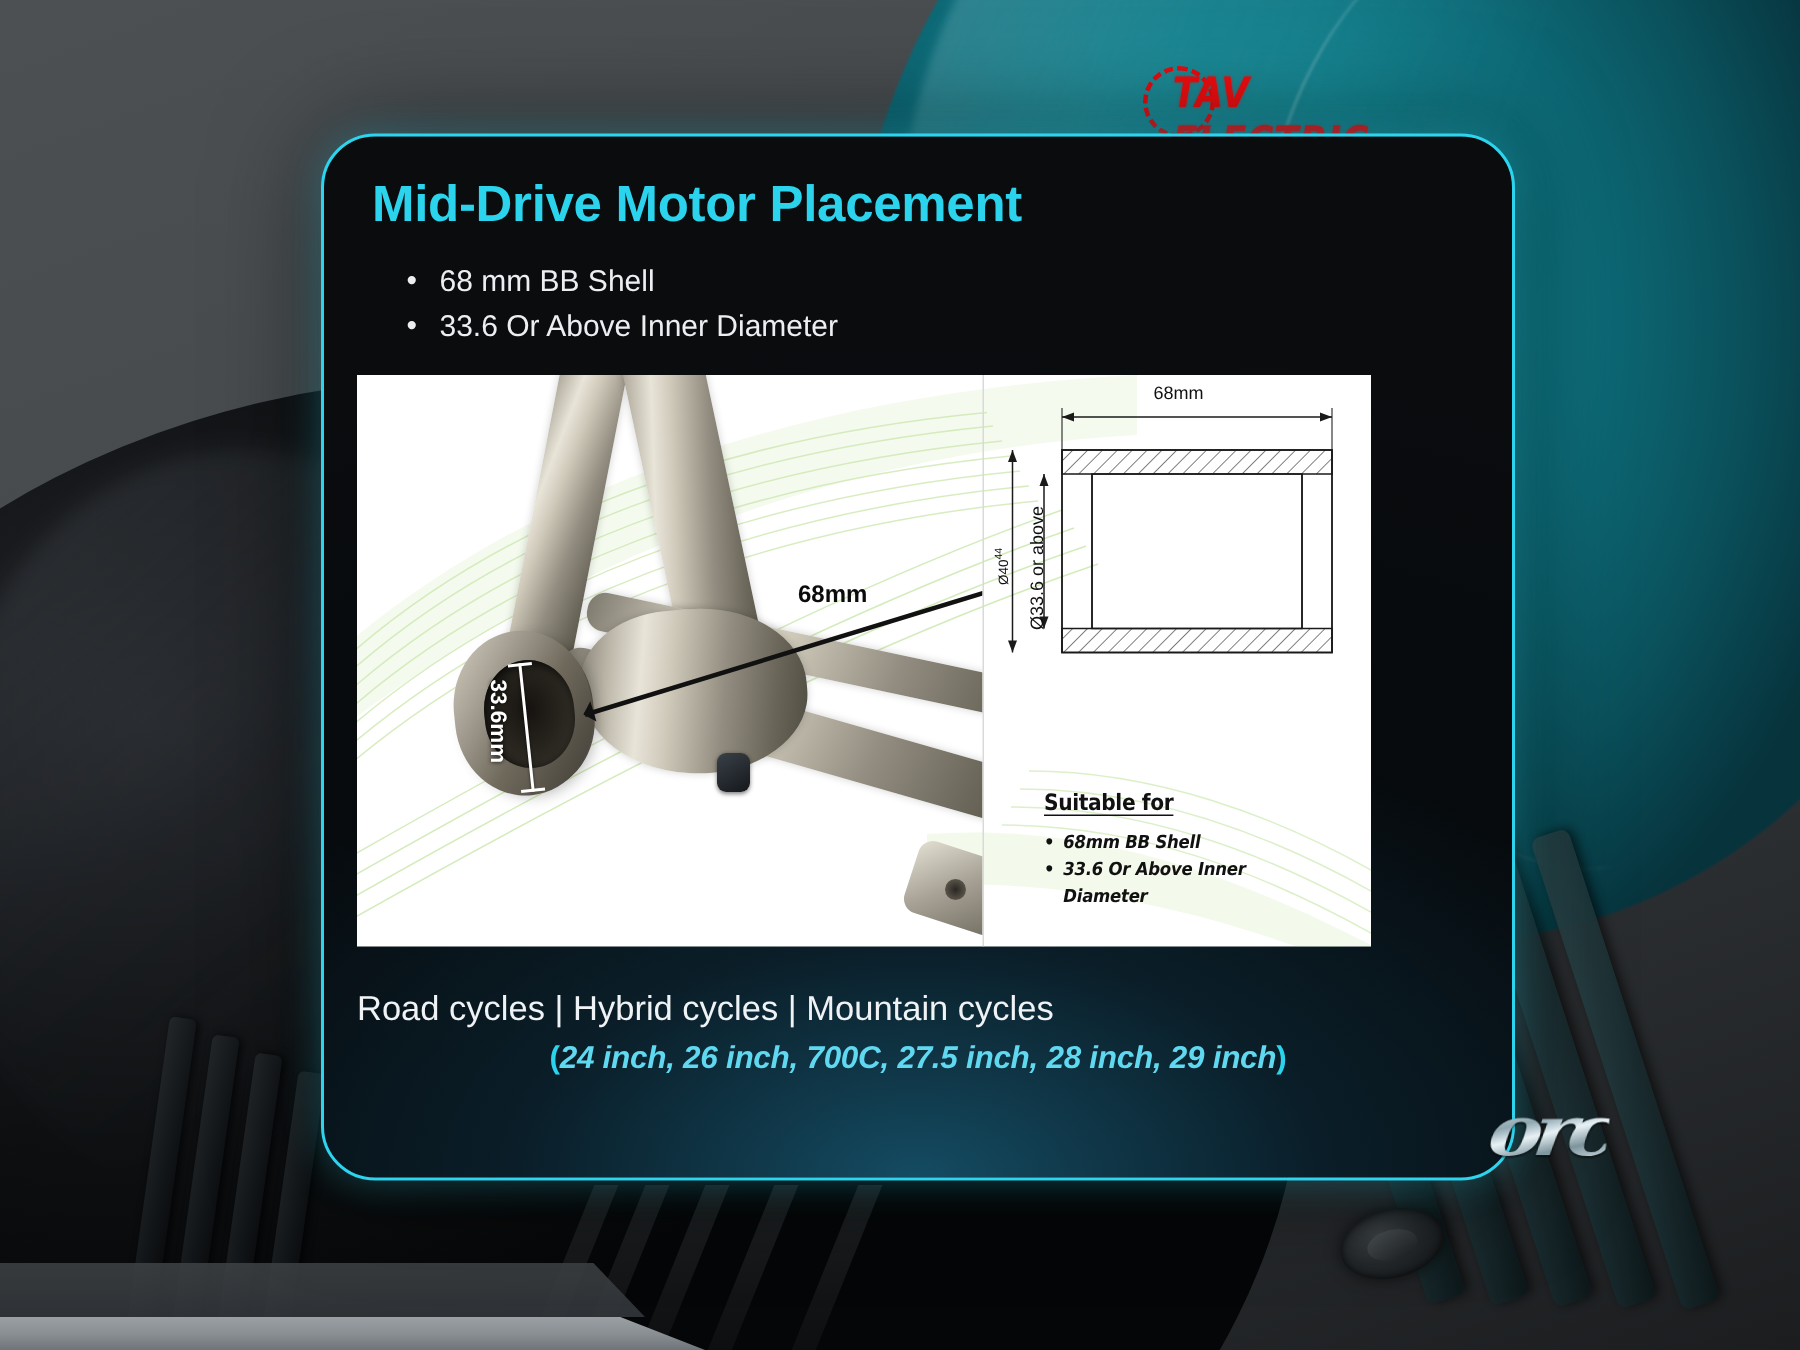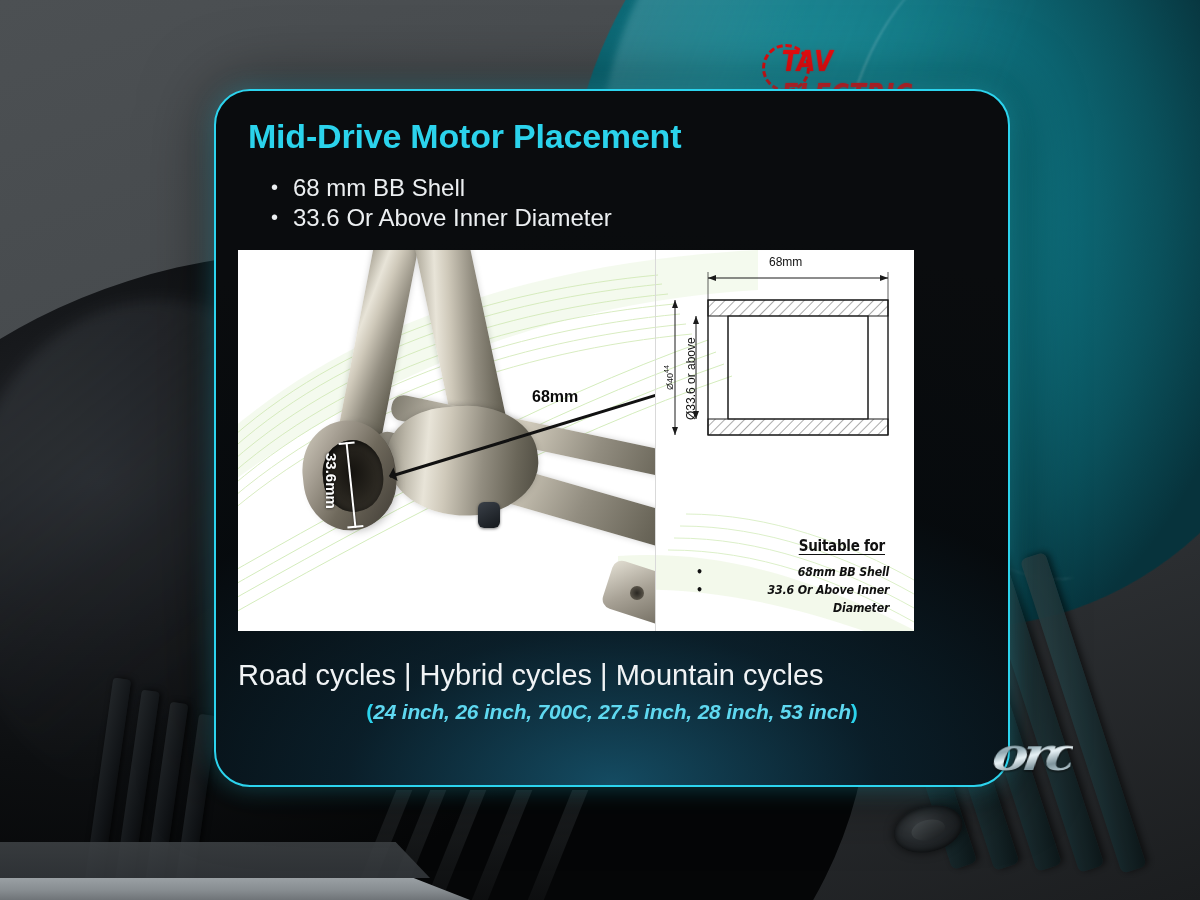--- a/index.html
+++ b/index.html
@@ -126,21 +126,21 @@
     overflow:hidden;
   }
   .card-inner { position:relative; width:100%; height:100%; }
 
   .card-title {
     position:absolute; left:32px; top:26px;
     font-size:34px; font-weight:700; color:#2bd3ec; letter-spacing:-.2px;
   }
   .bullets { position:absolute; left:55px; top:82px; list-style:none; }
   .bullets li {
-    font-size:24px; color:#eceff1; line-height:30px; font-weight:400;
+    font-size:20px; color:#eceff1; line-height:30px; font-weight:400;
     position:relative; padding-left:22px;
   }
   .bullets li::before {
     content:"•"; position:absolute; left:0; top:-1px; color:#eceff1; font-size:20px;
   }
 
   
   .panel {
     position:absolute; left:22px; top:159px; width:676px; height:381px;
     background:#fff; overflow:hidden;
@@ -201,41 +201,41 @@
   .dim-horiz-label {
     position:absolute; left:294px; top:138px; color:#0b0b0b;
     font-size:16px; font-weight:700;
   }
 
   
   .cad { position:absolute; left:418px; top:0; width:258px; height:381px; }
   .cad svg { position:absolute; left:0; top:0; }
 
   
-  .panel-suit { position:absolute; left:458px; top:287px; width:210px;text-align:right; }
+  .panel-suit { position:absolute; left:458px; top:276px; width:210px; }
   .panel-suit h4 {
     font-size:15px; font-weight:800; color:#111; text-decoration:underline;
     text-underline-offset:3px; margin-bottom:8px; letter-spacing:-.3px;
     font-family:"DejaVu Sans", sans-serif; transform:scaleX(.9); transform-origin:left;
   }
   .panel-suit ul { list-style:none;font-style:italic; }
   .panel-suit li {
     font-size:12px; font-weight:800; color:#111; line-height:18px;
     position:relative; padding-left:14px; letter-spacing:-.2px;
     font-family:"DejaVu Sans", sans-serif; transform:scaleX(.92); transform-origin:left;
   }
   .panel-suit li::before{content:"•";position:absolute;left:0;top:0;}
 
   
   .foot { position:absolute; left:0; top:558px; width:100%; text-align:left; }
   .foot-h {
     margin-left:22px; font-size:27px; font-weight:700; color:#2bd3ec; letter-spacing:-.2px;
   }
   .foot-p {
-    margin-left:22px; margin-top:10px; font-size:29px; color:#f0f3f5; font-weight:400;
+    margin-left:22px; margin-top:10px; font-size:23px; color:#f0f3f5; font-weight:400;
   }
   .foot-s {
     margin-top:8px; text-align:center; font-size:21px; color:#5fd8f0;
     font-style:italic; font-weight:600; letter-spacing:-.2px;
   }
   .foot-s .paren { color:#2bd3ec; font-style:normal; font-weight:800; }
 
   
   .watermark {
     position:absolute; left:993px; top:722px; width:140px; height:66px;
@@ -401,21 +401,21 @@
         <h4>Suitable for</h4>
         <ul>
           <li>68mm BB Shell</li>
           <li>33.6 Or Above Inner Diameter</li>
         </ul>
       </div>
     </div>
 
     <div class="foot">
       <div class="foot-p">Road cycles | Hybrid cycles | Mountain cycles</div>
-      <div class="foot-s"><span class="paren">(</span><span>24 inch, 26 inch, 700C, 27.5 inch, 28 inch, 53 inch</span><span class="paren">)</span></div>
+      <div class="foot-s"><span class="paren">(</span><span>24 inch, 26 inch, 700C, 27.5 inch, 28 inch, 29 inch</span><span class="paren">)</span></div>
     </div>
 
    </div>
   </div>
 
   <div class="watermark">
     <span class="wm-text">orc</span>
   </div>
 
 </div>

